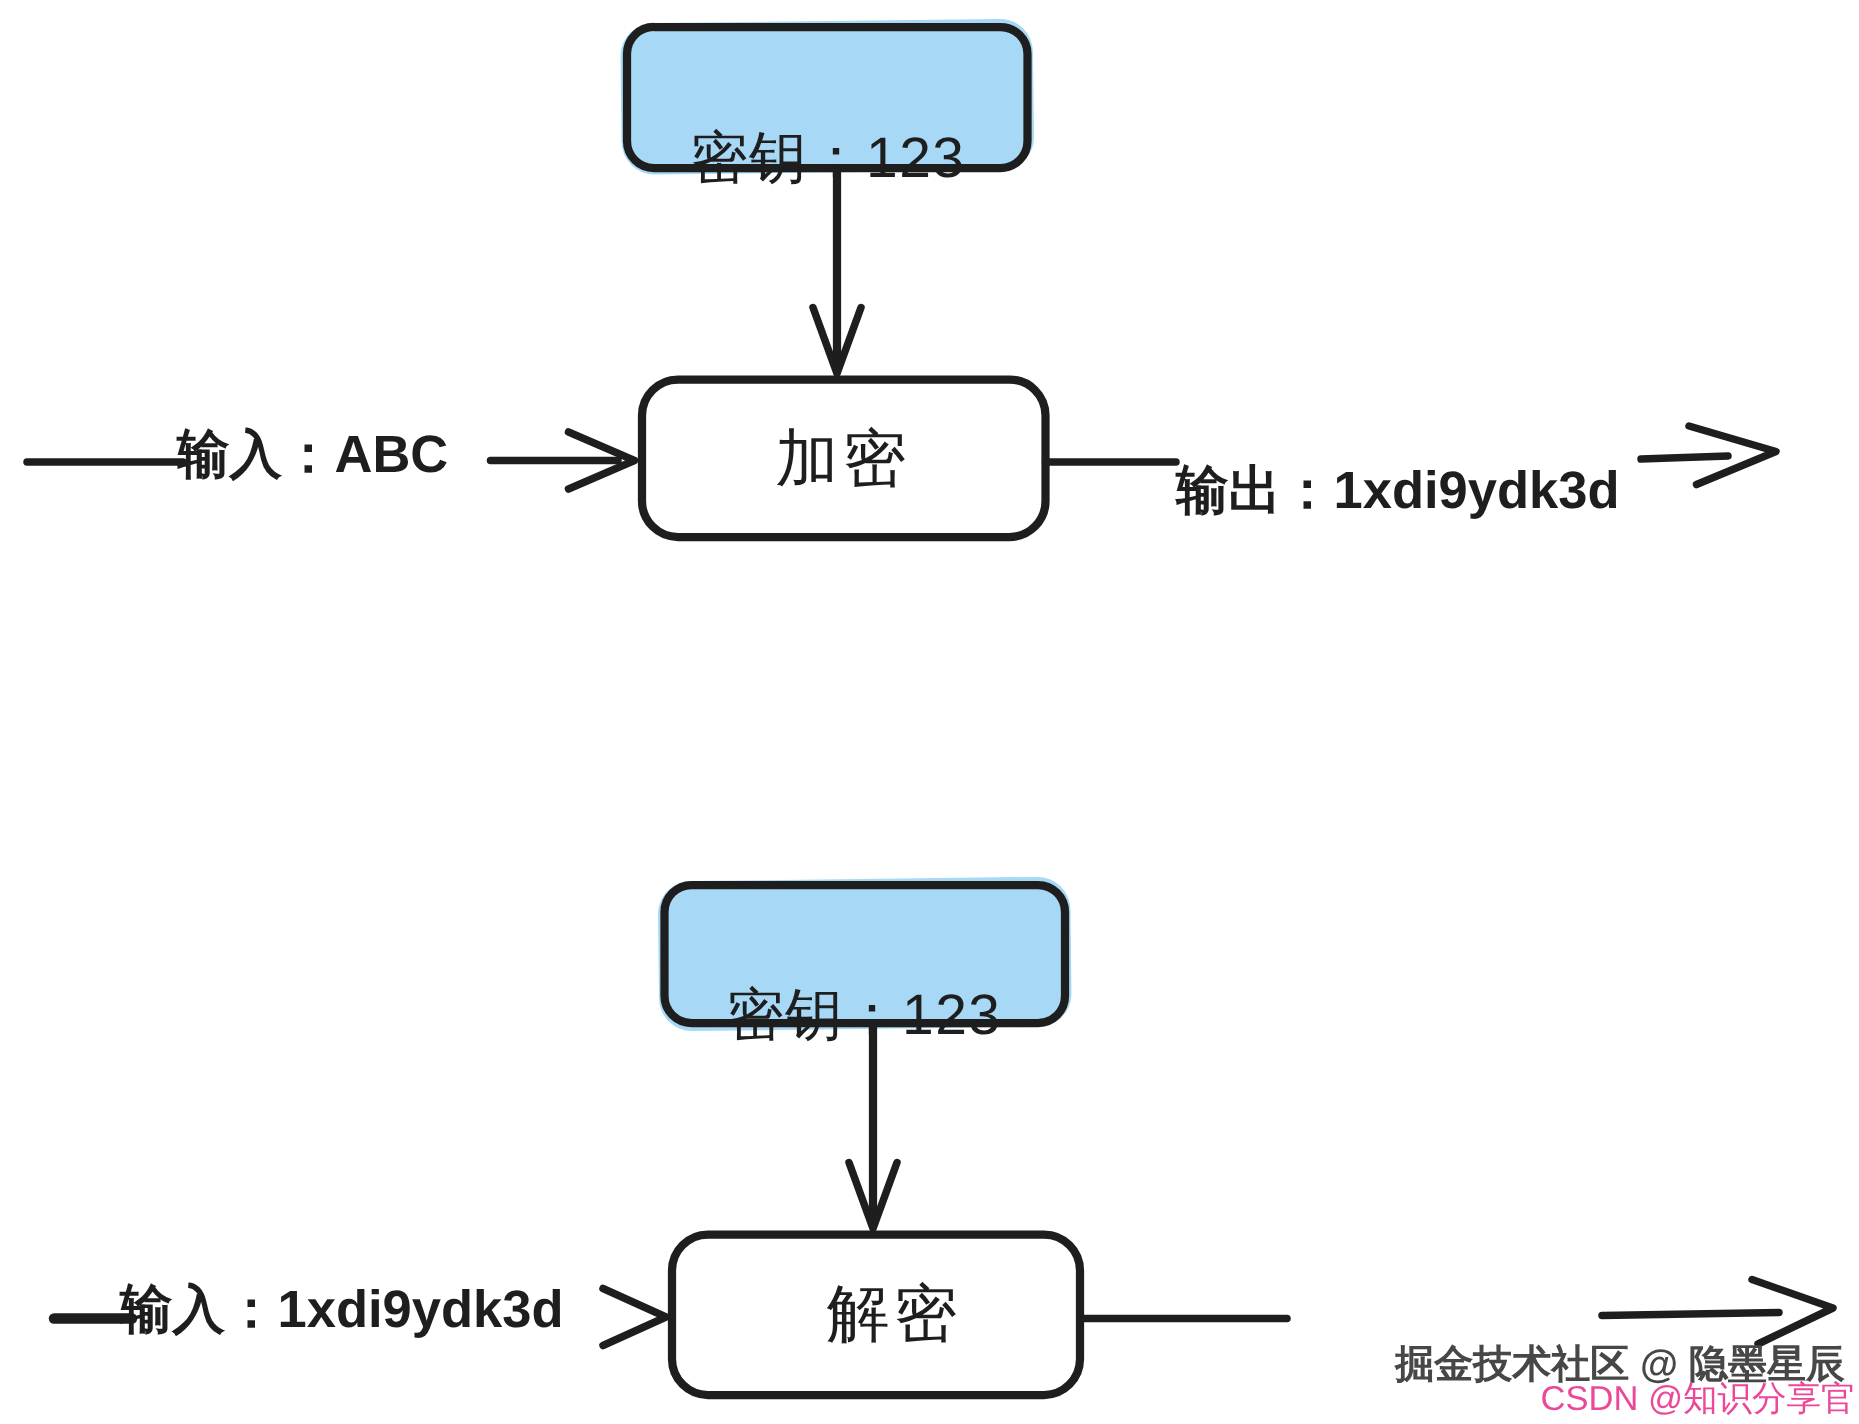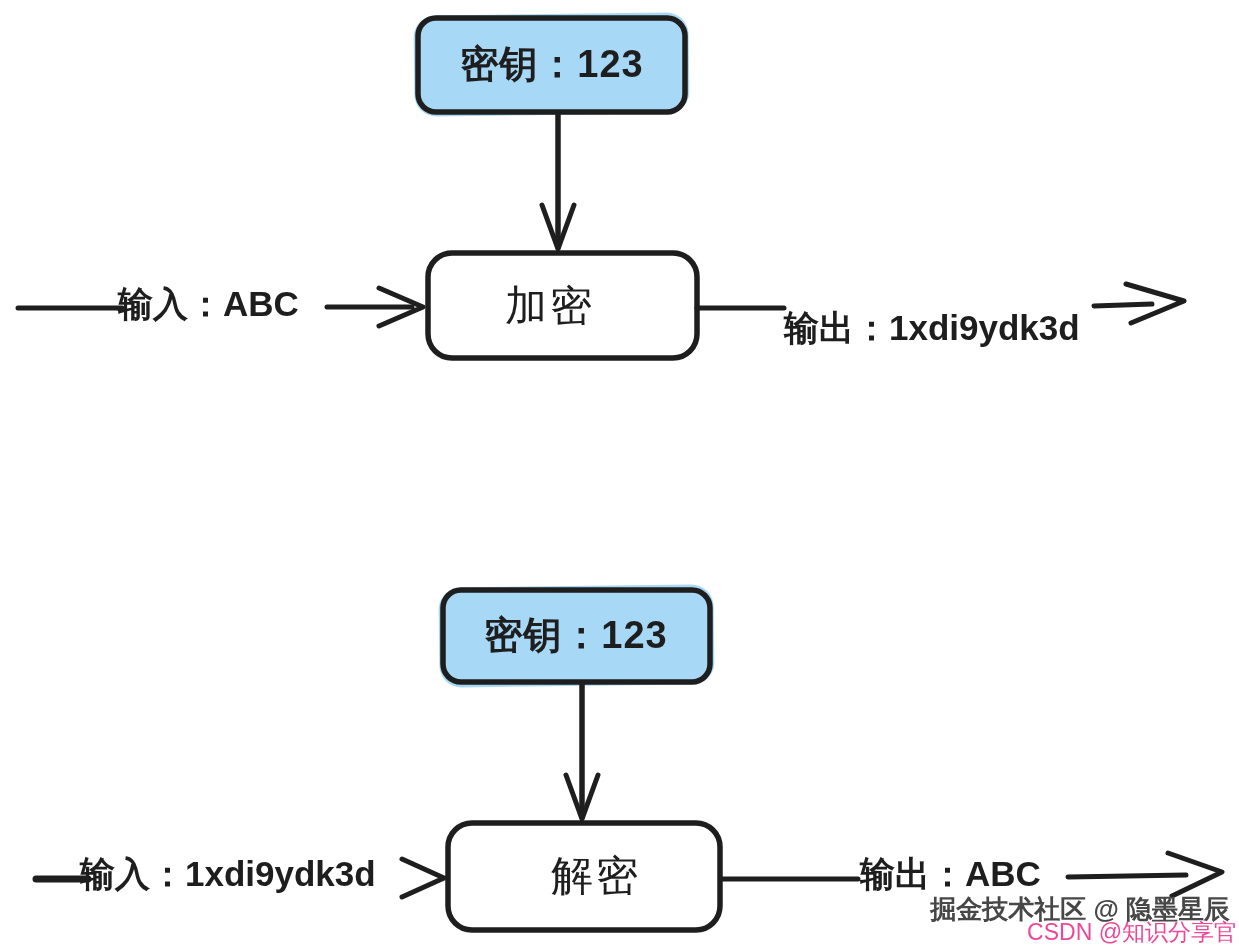--- a/index.html
+++ b/index.html
@@ -28,22 +28,23 @@
     line-height: 1;
   }
   .label.centered {
     transform: translate(-50%, -50%);
   }
   .label.left-anchored {
     transform: translate(0, -50%);
   }
   .key-label {
     font-size: 38px;
-    font-weight: 700;
+    font-weight: 400;
     letter-spacing: 1px;
+    margin-top: 42px;
   }
   .process-label {
     font-size: 42px;
     font-weight: 500;
     letter-spacing: 3px;
   }
   .io-label {
     font-size: 35px;
     font-weight: 600;
   }
@@ -112,31 +113,30 @@
 
         <path d="M722 879 L858 879"></path>
         <path d="M1068 877 L1186 875"></path>
         <path d="M1168 853 L1222 872 L1172 896"></path>
       </g>
     </g>
   </svg>
 
   <div class="label centered key-label" style="left:552px; top:64px;">密钥：123</div>
 
-  <div class="label centered process-label" style="left:550px; top:306px;">加密</div>
+  <div class="label centered process-label" style="left:562px; top:306px;">加密</div>
 
   <div class="label left-anchored io-label" style="left:118px; top:303px;">输入：ABC</div>
 
   <div class="label left-anchored io-label" style="left:784px; top:303px;margin-top:24px;">输出：1xdi9ydk3d</div>
 
   <div class="label centered key-label" style="left:576px; top:635px;">密钥：123</div>
 
   <div class="label centered process-label" style="left:584px; top:876px;margin-left:12px;">解密</div>
 
   <div class="label left-anchored io-label" style="left:80px; top:873px;">输入：1xdi9ydk3d</div>
 
-  <div class="label left-anchored io-label" style="left:860px; top:873px;">输出：ABC</div>
 
   <div class="watermark-primary">掘金技术社区 @ 隐墨星辰</div>
 
   <div class="watermark-secondary">CSDN @知识分享官</div>
 
 </div>
 
 </body></html>

